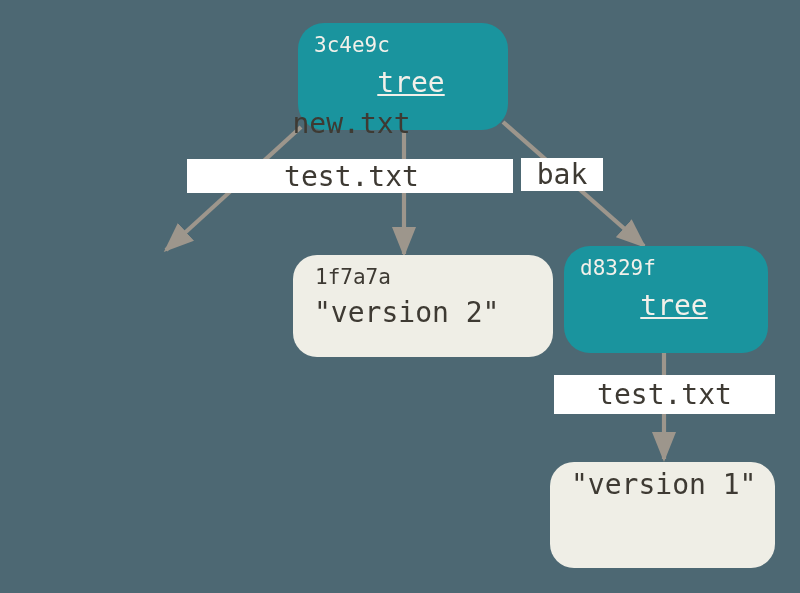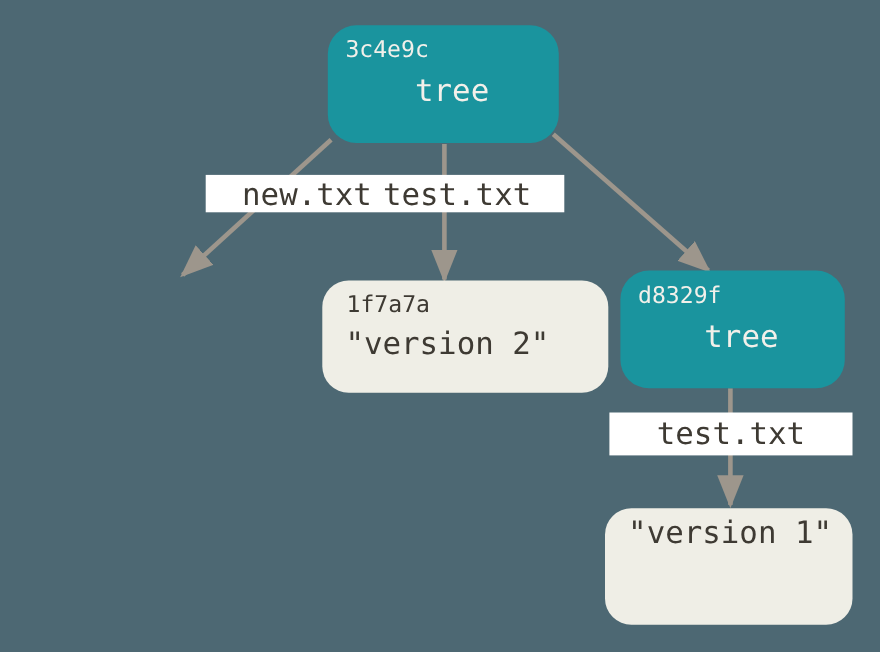--- a/index.html
+++ b/index.html
@@ -34,31 +34,31 @@
     padding: 9px 0 0 22px;
   }
   .node.tree .hash { padding-left: 16px; }
   .node .content {
     display: block;
     font-size: 28px; line-height: 34px;
     margin-top: 6px;
     padding-left: 21px;
     white-space: pre;
   }
-  .node.tree .content { text-align: center; padding-left: 16px; margin-top: 8px; }
+  .node.tree .content { text-align: center; padding-left: 16px; margin-top: 8px; text-decoration: underline; }
 
   .labelbar {
     position: absolute;
     background: var(--label-fill, #ffffff);
     color: var(--text-dark, #3e3a33);
     font-size: 28px;
     display: flex; align-items: center;
     white-space: pre;
   }
-  .labelbar.left-aligned { justify-content: center; padding-left: 3px; gap: 10px; }
+  .labelbar.left-aligned { justify-content: flex-end; padding-left: 3px; gap: 20px; flex-direction: column; }
   .labelbar.centered { justify-content: center; }
 </style>
 </head>
 <body>
 
 <div id="diagram">
 
   <svg class="arrow-layer" width="800" height="593" viewBox="0 0 800 593">
     <defs>
       <marker id="ah" markerUnits="userSpaceOnUse" markerWidth="32" markerHeight="24" refX="27" refY="12" orient="auto">
@@ -74,20 +74,23 @@
   <div class="node tree" style="left:298px; top:23px; width:210px; height:107px;">
     <span class="hash">3c4e9c</span>
     <span class="content">tree</span>
   </div>
 
   <div class="labelbar left-aligned" style="left:187px; top:159px; width:326px; height:34px;">
     <span>new.txt</span>
     <span>test.txt</span>
   </div>
 
+  <div class="labelbar centered" style="left:521px; top:158px; width:82px; height:33px;">
+    <span>bak</span>
+  </div>
 
 
   <div class="node blob" style="left:293px; top:255px; width:260px; height:102px;">
     <span class="hash">1f7a7a</span>
     <span class="content">"version 2"</span>
   </div>
 
   <div class="node tree" style="left:564px; top:246px; width:204px; height:107px;">
     <span class="hash">d8329f</span>
     <span class="content">tree</span>

